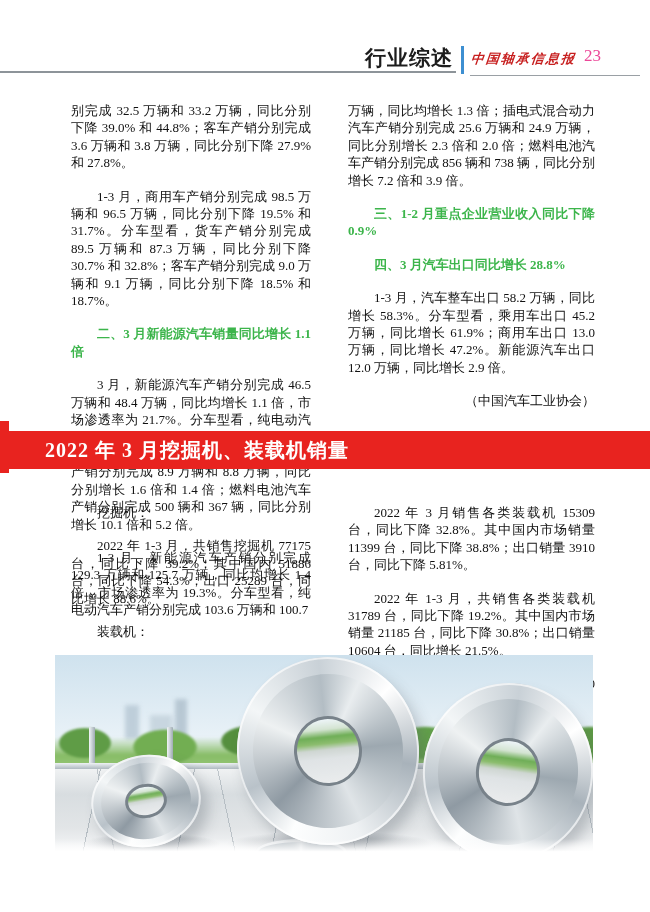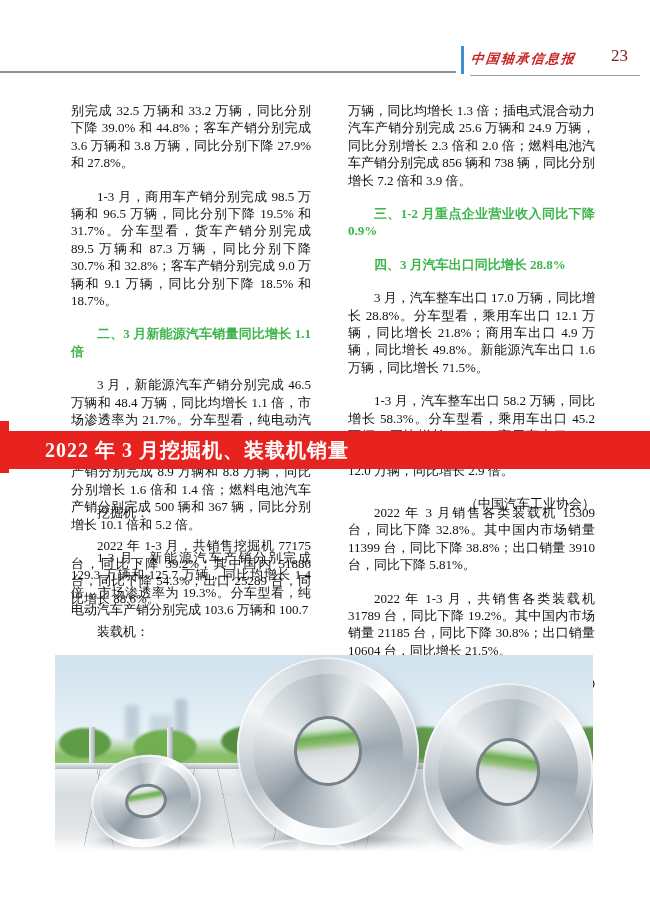--- a/index.html
+++ b/index.html
@@ -6,21 +6,21 @@
   .page{
     position:relative;width:650px;height:912px;background:#ffffff;overflow:hidden;
     font-family:"Liberation Serif","DejaVu Serif",serif;color:#111;
   }
   
   .hdr-rule-left{position:absolute;left:0;top:71px;width:456px;height:2px;background:#8d9499;}
   .hdr-rule-right{position:absolute;left:470px;top:75px;width:170px;height:1px;background:#9aa0a5;}
   .hdr-section{position:absolute;right:197px;top:44px;font-size:21px;font-weight:bold;color:#1c1c1c;letter-spacing:1px;}
   .hdr-divider{position:absolute;left:461px;top:46px;width:3px;height:28px;background:var(--divider_blue,#3d8fd1);}
   .hdr-masthead{position:absolute;left:471px;top:50px;font-size:13px;font-weight:bold;font-style:italic;color:var(--masthead_red,#c71f1f);letter-spacing:2px;transform:skewX(-6deg);}
-  .hdr-pageno{position:absolute;left:584px;top:46px;font-size:17px;color:#7f1d1d;margin-left:27px;}
+  .hdr-pageno{position:absolute;left:584px;top:46px;font-size:17px;color:#ec4899;}
   
   .col{position:absolute;font-size:13px;line-height:17.4px;text-align:justify;text-justify:inter-ideograph;}
   .col p{margin:16px;text-indent:2em;}
   .col p.noindent{text-indent:0;}
   .col p.green{color:var(--heading_green,#3cb54b);font-weight:bold;}
   .col p.sig{text-align:right;text-indent:0;}
   .c1L{left:55px;top:86px;width:272px;}
   .c1R{left:332px;top:86px;width:279px;}
   .c2L{left:55px;top:488px;width:272px;}
   .c2R{left:332px;top:488px;width:279px;}
@@ -77,37 +77,37 @@
     box-shadow:inset 0 0 0 3px rgba(255,255,255,.7);}
   .photo-fade{position:absolute;left:0;bottom:0;width:100%;height:14px;background:linear-gradient(180deg,transparent,#ffffff 90%);}
 </style>
 </head>
 <body>
 
 <div class="page">
 
   <div class="hdr-rule-left"></div>
   <div class="hdr-rule-right"></div>
+  <div class="hdr-section">行业综述</div>
   <div class="hdr-divider"></div>
   <div class="hdr-masthead">中国轴承信息报</div>
   <div class="hdr-pageno">23</div>
 
   <div class="col c1L">
     <p class="noindent">别完成 32.5 万辆和 33.2 万辆，同比分别下降 39.0% 和 44.8%；客车产销分别完成 3.6 万辆和 3.8 万辆，同比分别下降 27.9% 和 27.8%。</p>
     <p>1-3 月，商用车产销分别完成 98.5 万辆和 96.5 万辆，同比分别下降 19.5% 和 31.7%。分车型看，货车产销分别完成 89.5 万辆和 87.3 万辆，同比分别下降 30.7% 和 32.8%；客车产销分别完成 9.0 万辆和 9.1 万辆，同比分别下降 18.5% 和 18.7%。</p>
     <p class="green">二、3 月新能源汽车销量同比增长 1.1 倍</p>
     <p>3 月，新能源汽车产销分别完成 46.5 万辆和 48.4 万辆，同比均增长 1.1 倍，市场渗透率为 21.7%。分车型看，纯电动汽车产销分别完成 37.6 万辆和 39.6 万辆，同比均增长 1.1 倍；插电式混合动力汽车产销分别完成 8.9 万辆和 8.8 万辆，同比分别增长 1.6 倍和 1.4 倍；燃料电池汽车产销分别完成 500 辆和 367 辆，同比分别增长 10.1 倍和 5.2 倍。</p>
     <p>1-3 月，新能源汽车产销分别完成 129.3 万辆和 125.7 万辆，同比均增长 1.4 倍，市场渗透率为 19.3%。分车型看，纯电动汽车产销分别完成 103.6 万辆和 100.7</p>
   </div>
 
   <div class="col c1R">
     <p class="noindent">万辆，同比均增长 1.3 倍；插电式混合动力汽车产销分别完成 25.6 万辆和 24.9 万辆，同比分别增长 2.3 倍和 2.0 倍；燃料电池汽车产销分别完成 856 辆和 738 辆，同比分别增长 7.2 倍和 3.9 倍。</p>
     <p class="green">三、1-2 月重点企业营业收入同比下降 0.9%</p>
     <p class="green">四、3 月汽车出口同比增长 28.8%</p>
-    <p>3 月，汽车整车出口 17.0 万辆，同比增长 28.8%。分车型看，乘用车出口 12.1 万辆，同比增长 21.8%；商用车出口 4.9 万辆，同比增长 49.8%。新能源汽车出口 1.6 万辆，同比增长 71.5%。</p>
     <p>1-3 月，汽车整车出口 58.2 万辆，同比增长 58.3%。分车型看，乘用车出口 45.2 万辆，同比增长 61.9%；商用车出口 13.0 万辆，同比增长 47.2%。新能源汽车出口 12.0 万辆，同比增长 2.9 倍。</p>
     <p class="sig">（中国汽车工业协会）</p>
   </div>
 
   <div class="banner-tab"></div>
   <div class="banner"></div>
   <div class="banner-title">2022 年 3 月挖掘机、装载机销量</div>
 
   <div class="col c2L">
     <p>挖掘机：</p>

